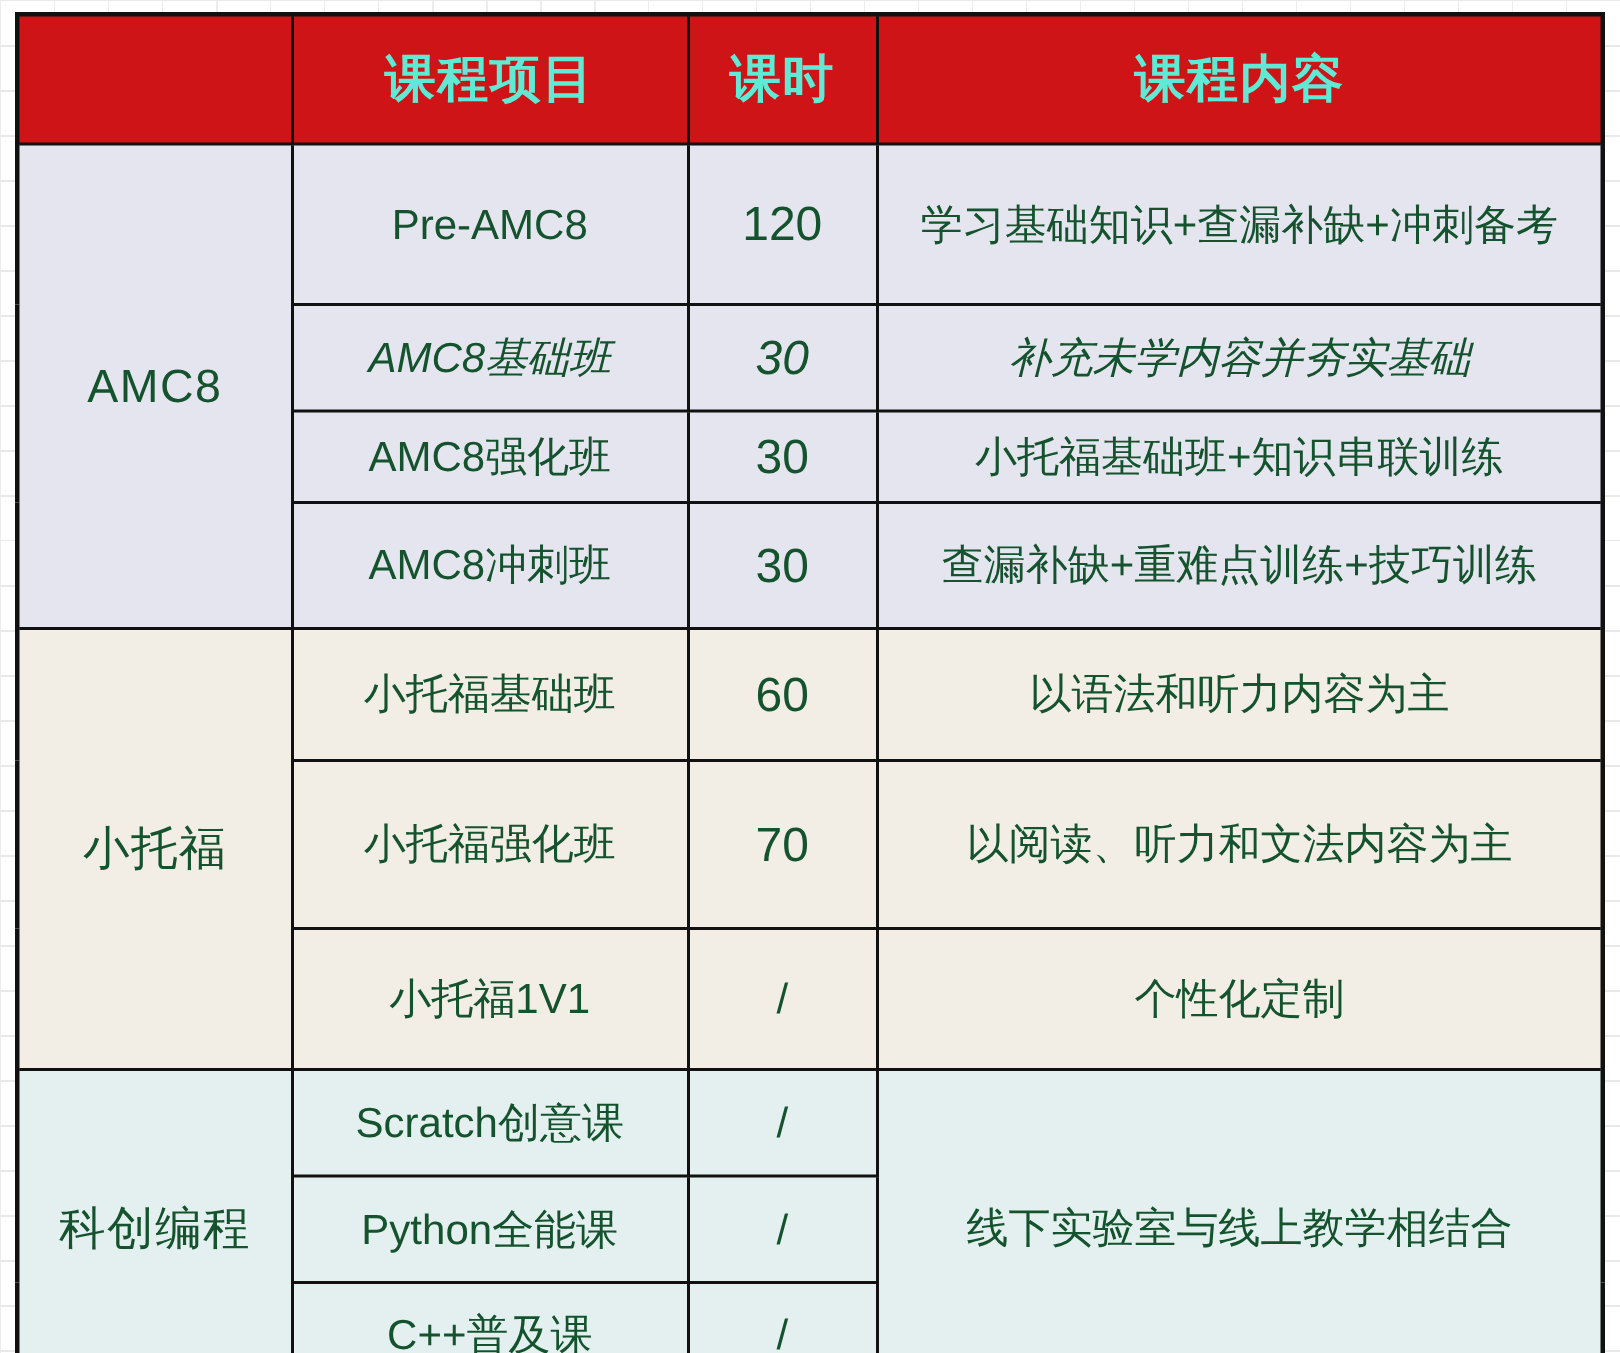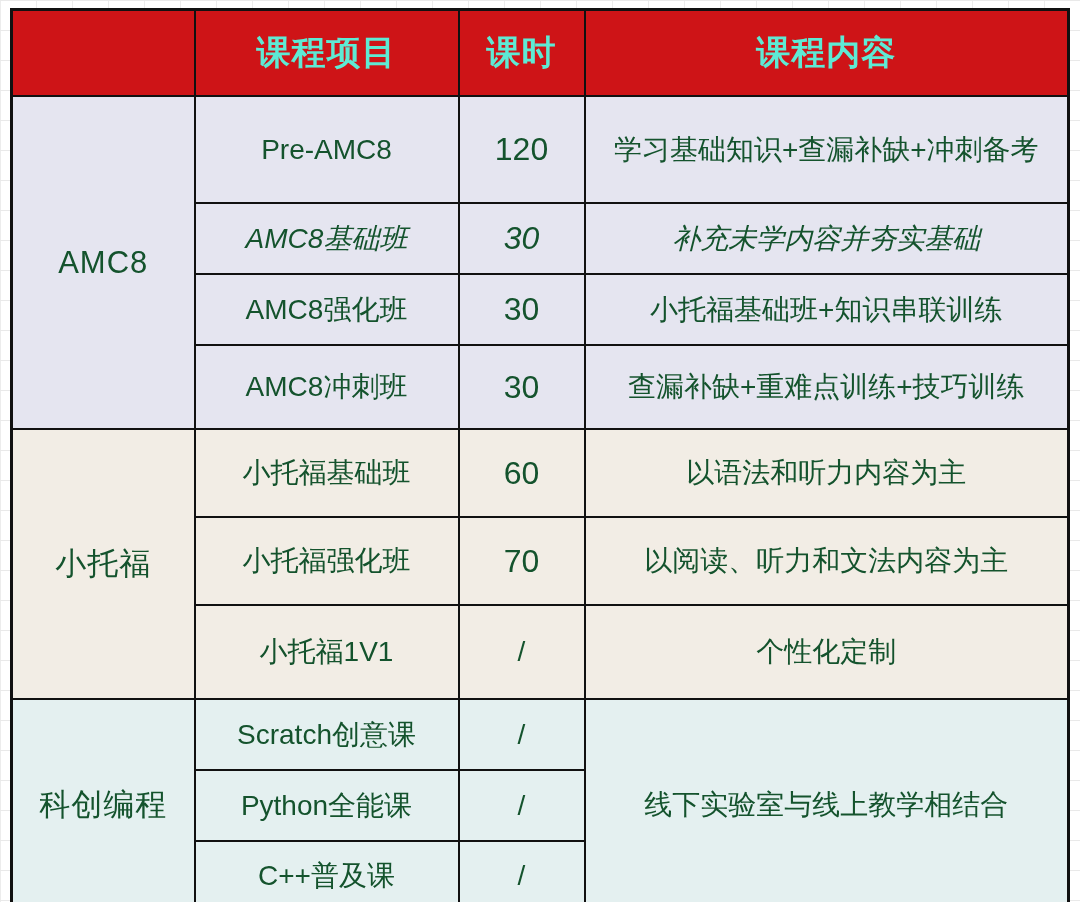--- a/index.html
+++ b/index.html
@@ -99,38 +99,38 @@
         <td class="cat-cell" rowspan="4">AMC8</td>
         <td class="course-cell">Pre-AMC8</td>
         <td class="hours-cell">120</td>
         <td class="content-cell">学习基础知识+查漏补缺+冲刺备考</td>
       </tr>
       <tr class="sec-amc8" style="height: 71px; font-style: italic;">
         <td class="course-cell">AMC8基础班</td>
         <td class="hours-cell">30</td>
         <td class="content-cell">补充未学内容并夯实基础</td>
       </tr>
-      <tr class="sec-amc8" style="height: 71px;">
+      <tr class="sec-amc8" style="height: 61px;">
         <td class="course-cell">AMC8强化班</td>
         <td class="hours-cell">30</td>
         <td class="content-cell">小托福基础班+知识串联训练</td>
       </tr>
       <tr class="sec-amc8" style="height: 84px;">
         <td class="course-cell">AMC8冲刺班</td>
         <td class="hours-cell">30</td>
         <td class="content-cell">查漏补缺+重难点训练+技巧训练</td>
       </tr>
 
       <tr class="sec-toefl" style="height: 88px;">
         <td class="cat-cell" rowspan="3">小托福</td>
         <td class="course-cell">小托福基础班</td>
         <td class="hours-cell">60</td>
         <td class="content-cell">以语法和听力内容为主</td>
       </tr>
-      <tr class="sec-toefl" style="height: 88px;">
+      <tr class="sec-toefl" style="height: 112px;">
         <td class="course-cell">小托福强化班</td>
         <td class="hours-cell">70</td>
         <td class="content-cell">以阅读、听力和文法内容为主</td>
       </tr>
       <tr class="sec-toefl" style="height: 94px;">
         <td class="course-cell">小托福1V1</td>
         <td class="hours-cell slash">/</td>
         <td class="content-cell">个性化定制</td>
       </tr>
 

